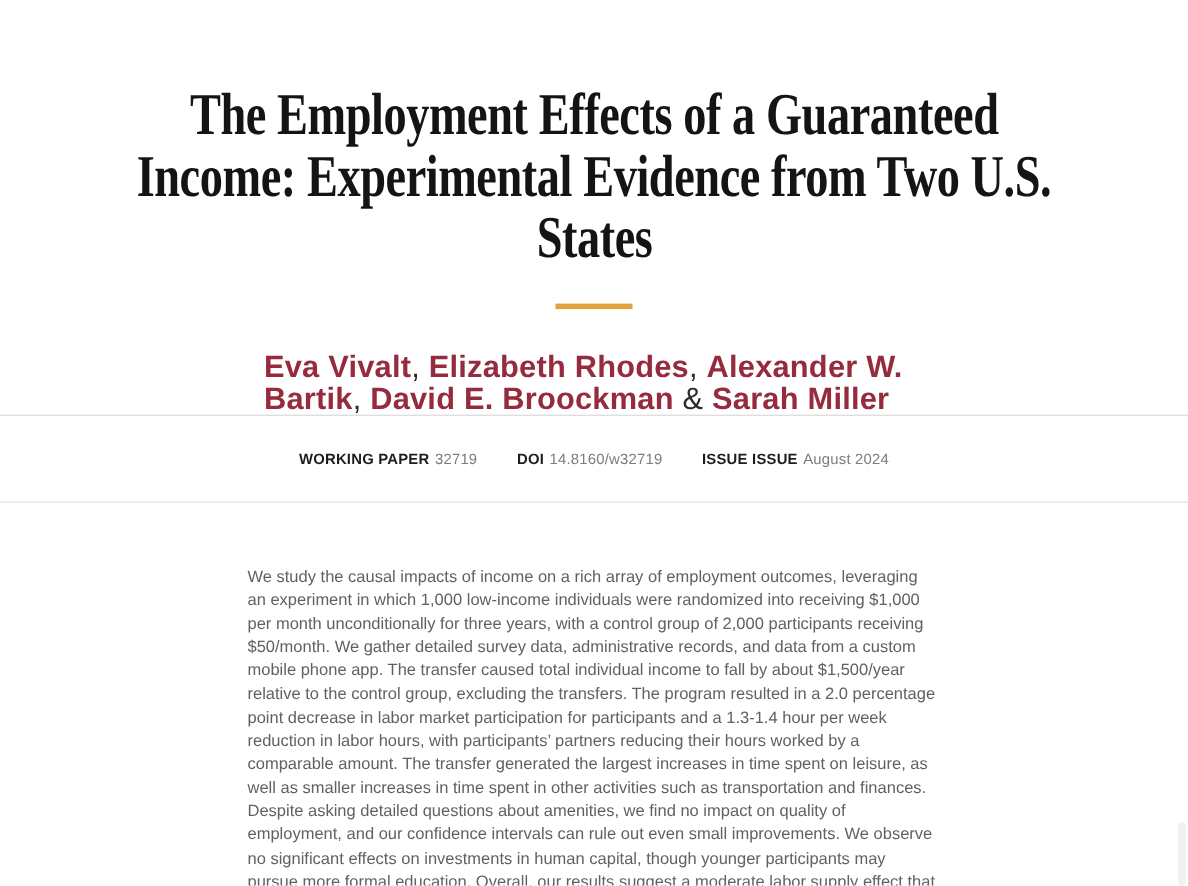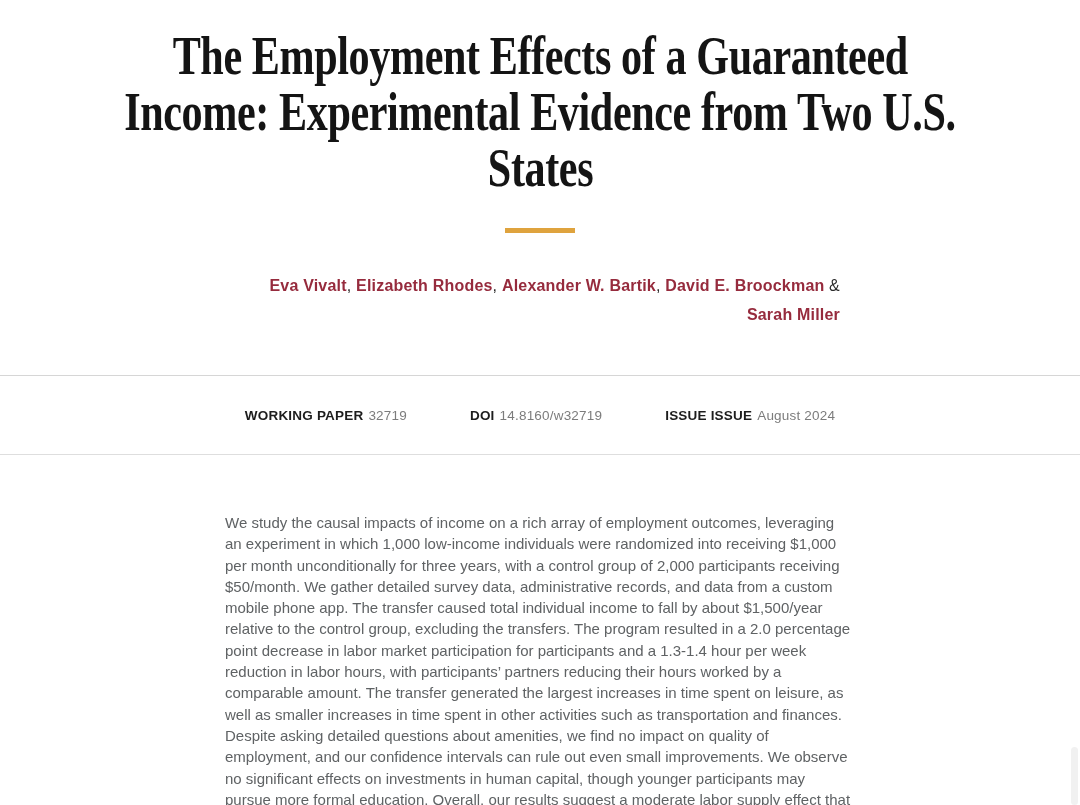--- a/index.html
+++ b/index.html
@@ -13,21 +13,21 @@
     --sep_dark:#2b2b2b;
   }
   html,body{margin:0;padding:0;}
   body{
     width:1080px;height:805px;
     background:#ffffff;
     overflow:hidden;
     position:relative;
     font-family:"Liberation Sans","DejaVu Sans",sans-serif;
   }
-  .title-block{padding-top:28px;}
+  .title-block{padding-top:28px;margin-top:48px;}
   h1{
     margin:0;
     font-family:"Liberation Serif","DejaVu Serif",serif;
     font-weight:700;
     font-size:54px;
     line-height:56px;
     color:var(--title_black);
     text-align:center;
     letter-spacing:-0.5px;
     overflow:visible;
@@ -41,43 +41,42 @@
     transform-origin:50% 50%;
   }
   .gold-divider{
     width:70px;height:5px;
     background:var(--accent_gold);
     margin:32px auto 0 auto;
   }
   .authors{
     margin:38px auto 0 auto;
     max-width:600px;
-    text-align:right;
-    font-size:16px;
+    text-align:left;
+    font-size:28px;
     font-weight:700;
     line-height:29px;
     letter-spacing:0.2px;
     color:var(--sep_dark);
   }
   .author-link{
     color:var(--author_maroon);
     text-decoration:none;
     cursor:pointer;
   }
   .author-sep{color:var(--sep_dark);font-weight:400;}
   .amp-sep{color:var(--sep_dark);font-weight:400;}
   .meta-bar{
-    margin-top:46px;
     height:78px;
     border-top:1px solid var(--divider_gray);
     border-bottom:1px solid #dedede;
     display:flex;
     align-items:center;
     justify-content:center;
-    gap:63px;
+    gap:36px;
   }
   .meta-item{
     font-size:13.5px;
     letter-spacing:0.2px;
     white-space:nowrap;
   }
   .meta-label{
     font-weight:700;
     color:var(--label_dark);
   }

